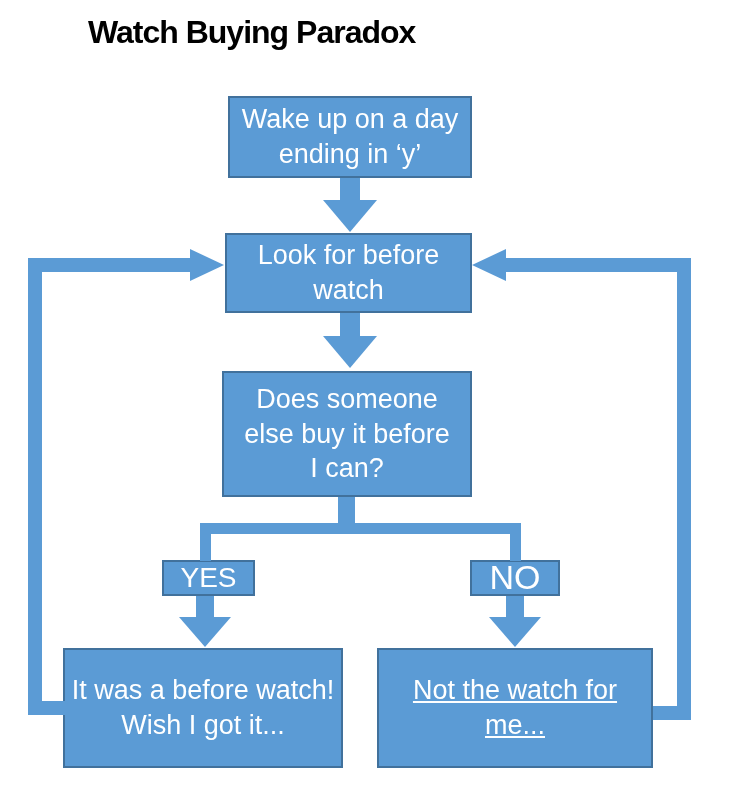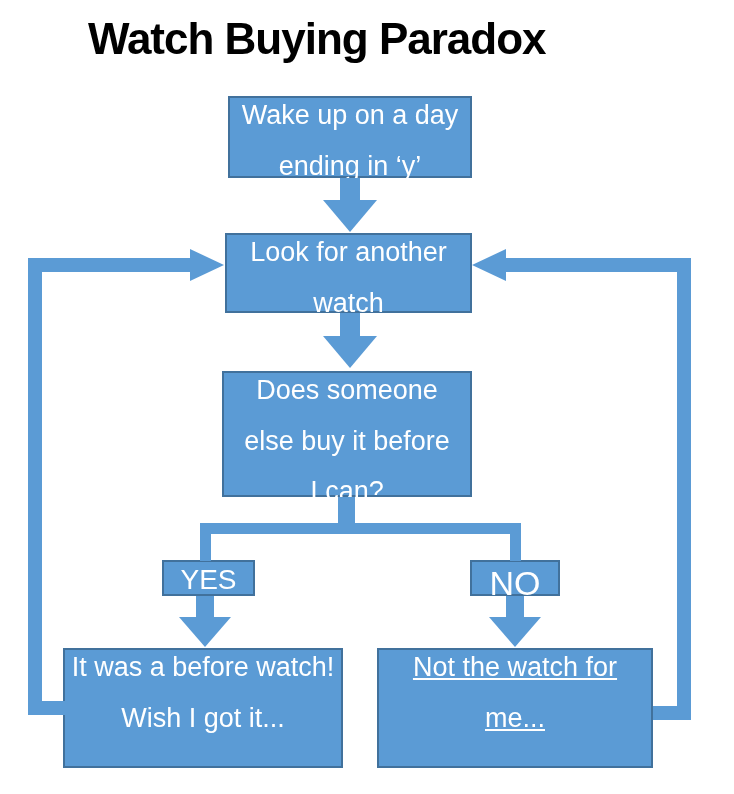--- a/index.html
+++ b/index.html
@@ -10,29 +10,29 @@
     --title-color:#000000;
     --bg:#FFFFFF;
   }
   html,body{margin:0;padding:0;background:var(--bg);}
   .stage{
     position:relative;width:734px;height:794px;background:var(--bg);
     font-family:"Liberation Sans",sans-serif;overflow:hidden;
   }
   .title{
     position:absolute;left:88px;top:14px;
-    font-size:44px;font-weight:bold;color:var(--title-color);
+    font-size:32px;font-weight:bold;color:var(--title-color);
     letter-spacing:-1px;white-space:nowrap;
   }
   .node{
     position:absolute;box-sizing:border-box;
     background:var(--node-fill);border:2px solid var(--node-border);
     color:var(--node-text);
-    display:flex;flex-direction:column;align-items:center;
-    text-align:center;font-size:27px;line-height:1.28;gap:16px;
+    display:flex;flex-direction:column;justify-content:center;align-items:center;
+    text-align:center;font-size:27px;line-height:1.28;
   }
   .node .line{display:block;}
   #node-wake    {left:228px;top:96px; width:244px;height:82px;}
   #node-look    {left:225px;top:233px;width:247px;height:80px;}
   #node-buy     {left:222px;top:371px;width:250px;height:126px;}
   #node-yes     {left:162px;top:560px;width:93px; height:36px;font-size:28px;}
   #node-no      {left:470px;top:560px;width:90px; height:36px;font-size:34px;}
   #node-great   {left:63px; top:648px;width:280px;height:120px;}
   #node-notforme{left:377px;top:648px;width:276px;height:120px;text-decoration:underline;}
 
@@ -91,21 +91,21 @@
 <div class="stage">
 
   <div class="title">Watch Buying Paradox</div>
 
   <div class="node" id="node-wake">
     <span class="line">Wake up on a day</span>
     <span class="line">ending in ‘y’</span>
   </div>
 
   <div class="node" id="node-look">
-    <span class="line">Look for another</span>
+    <span class="line">Look for before</span>
     <span class="line">watch</span>
   </div>
 
   <div class="node" id="node-buy">
     <span class="line">Does someone</span>
     <span class="line">else buy it before</span>
     <span class="line">I can?</span>
   </div>
 
   <div class="node" id="node-yes">

